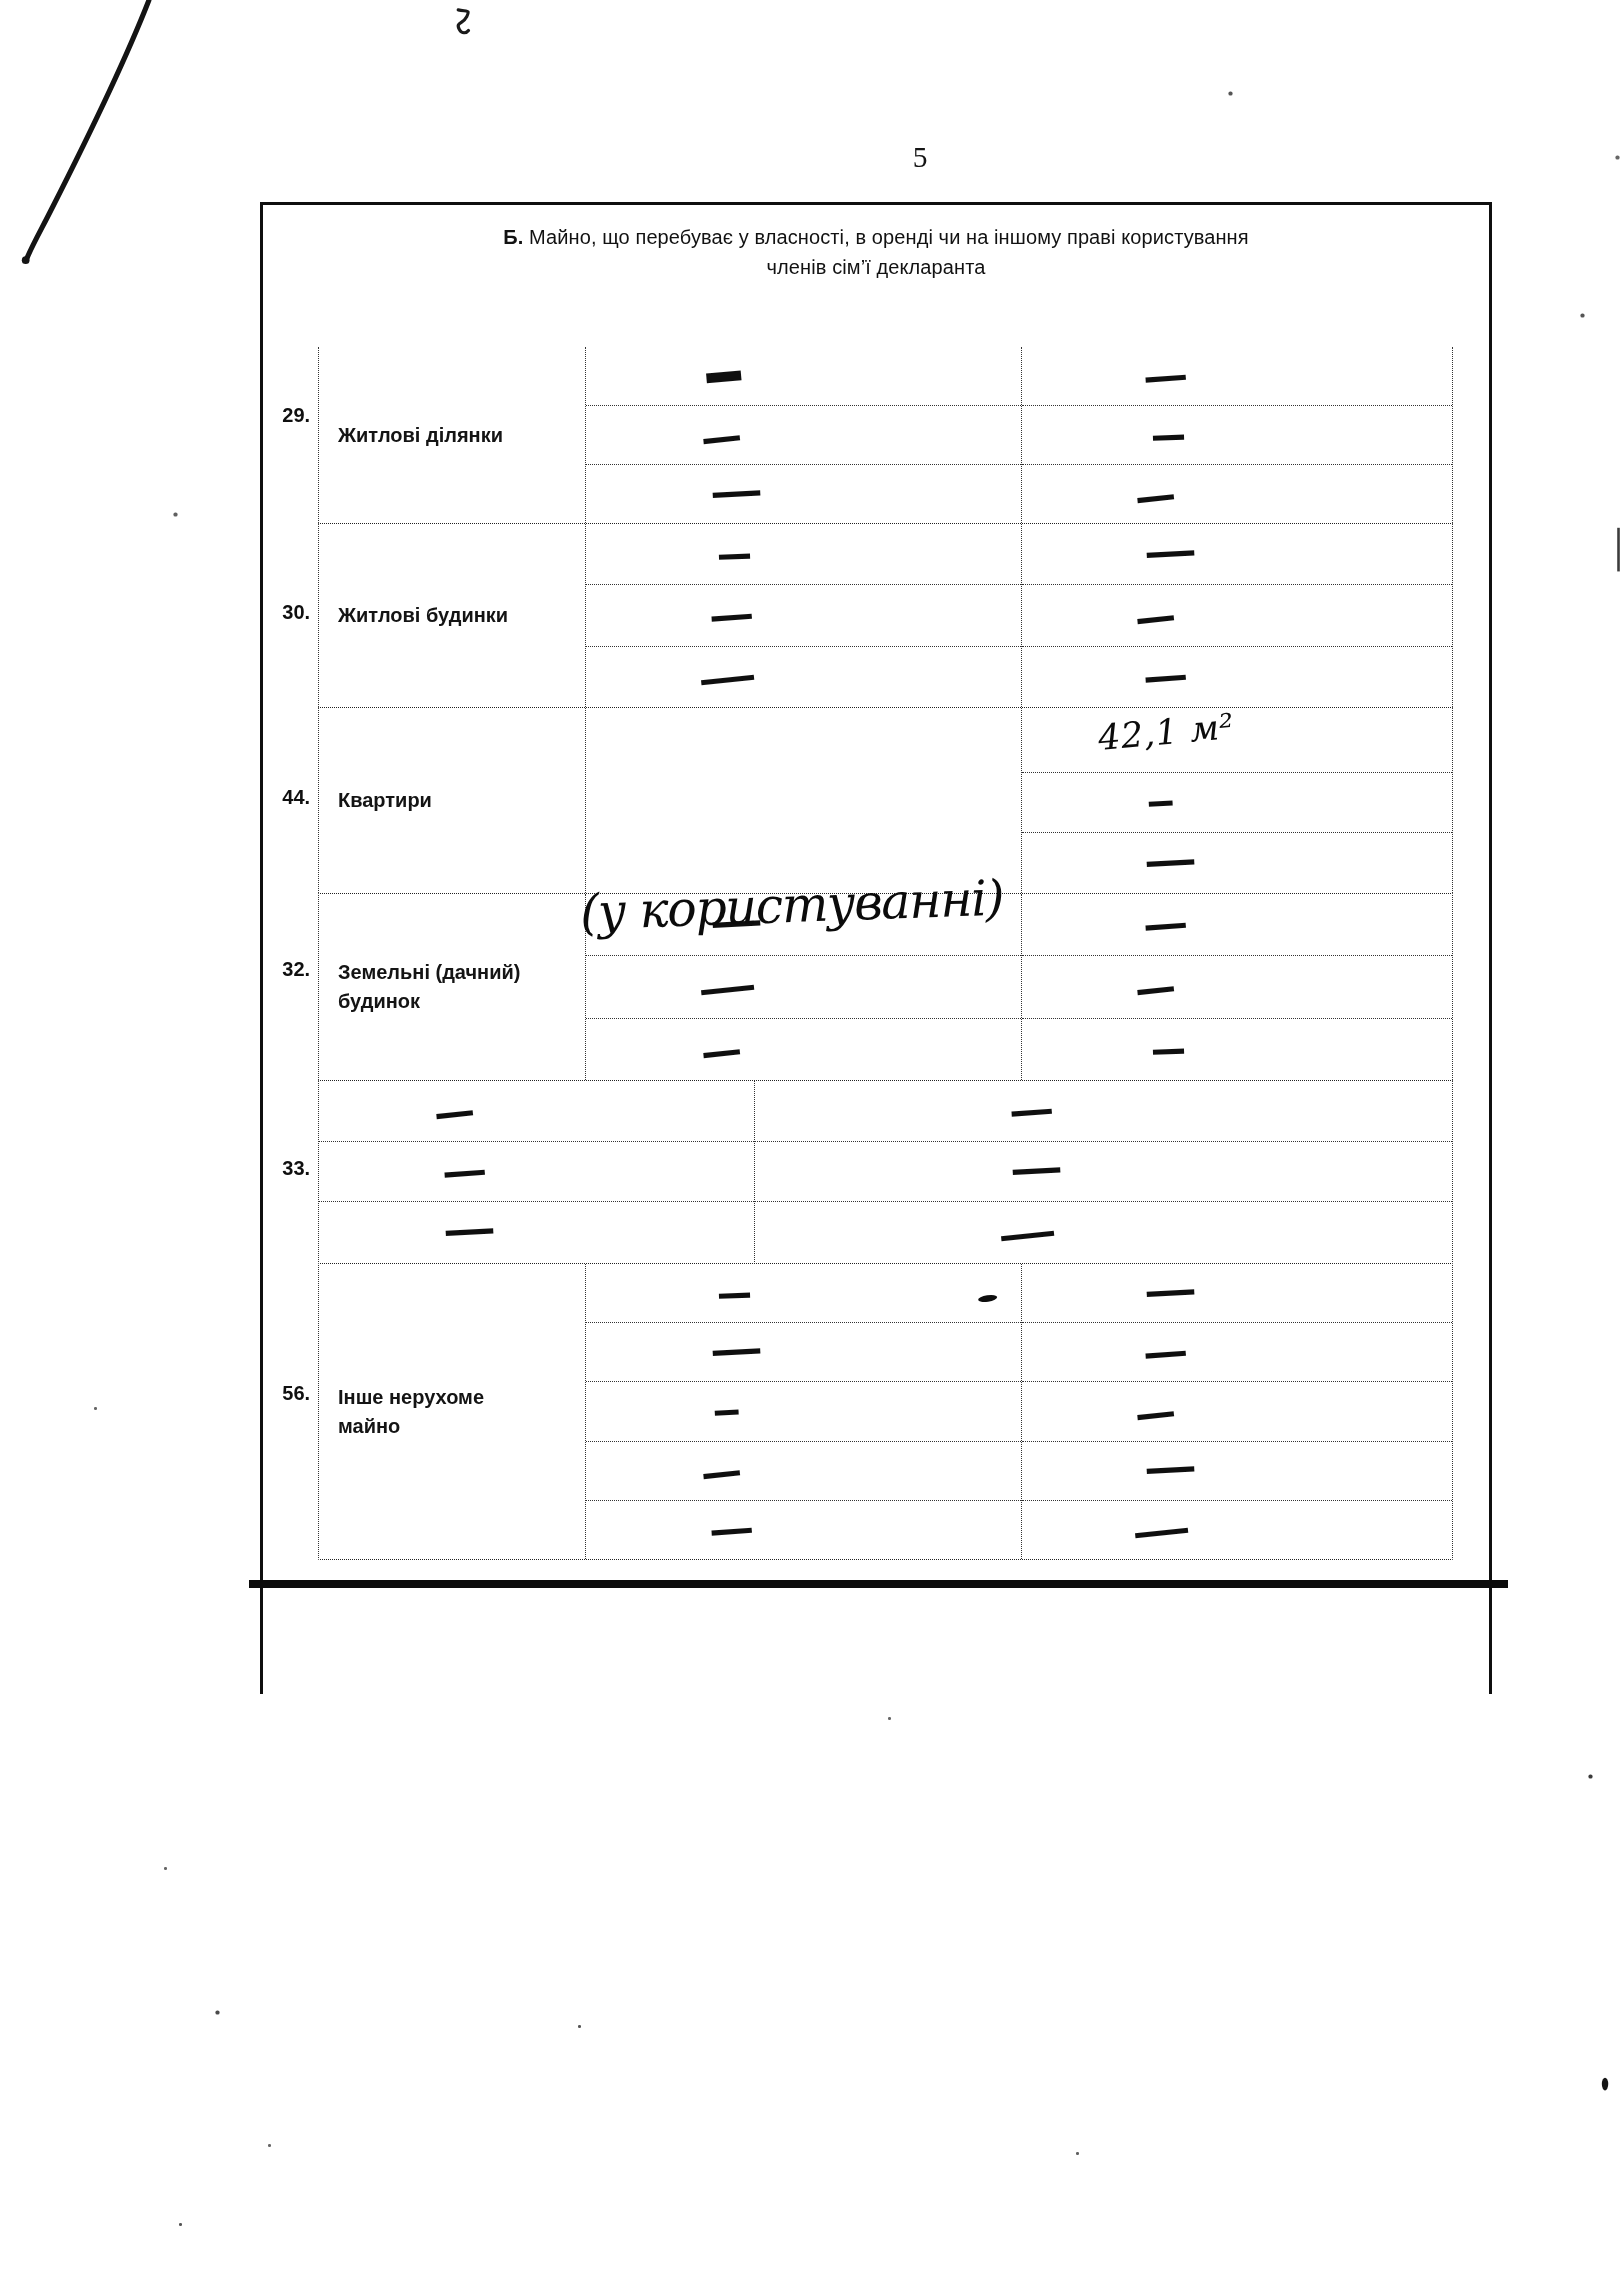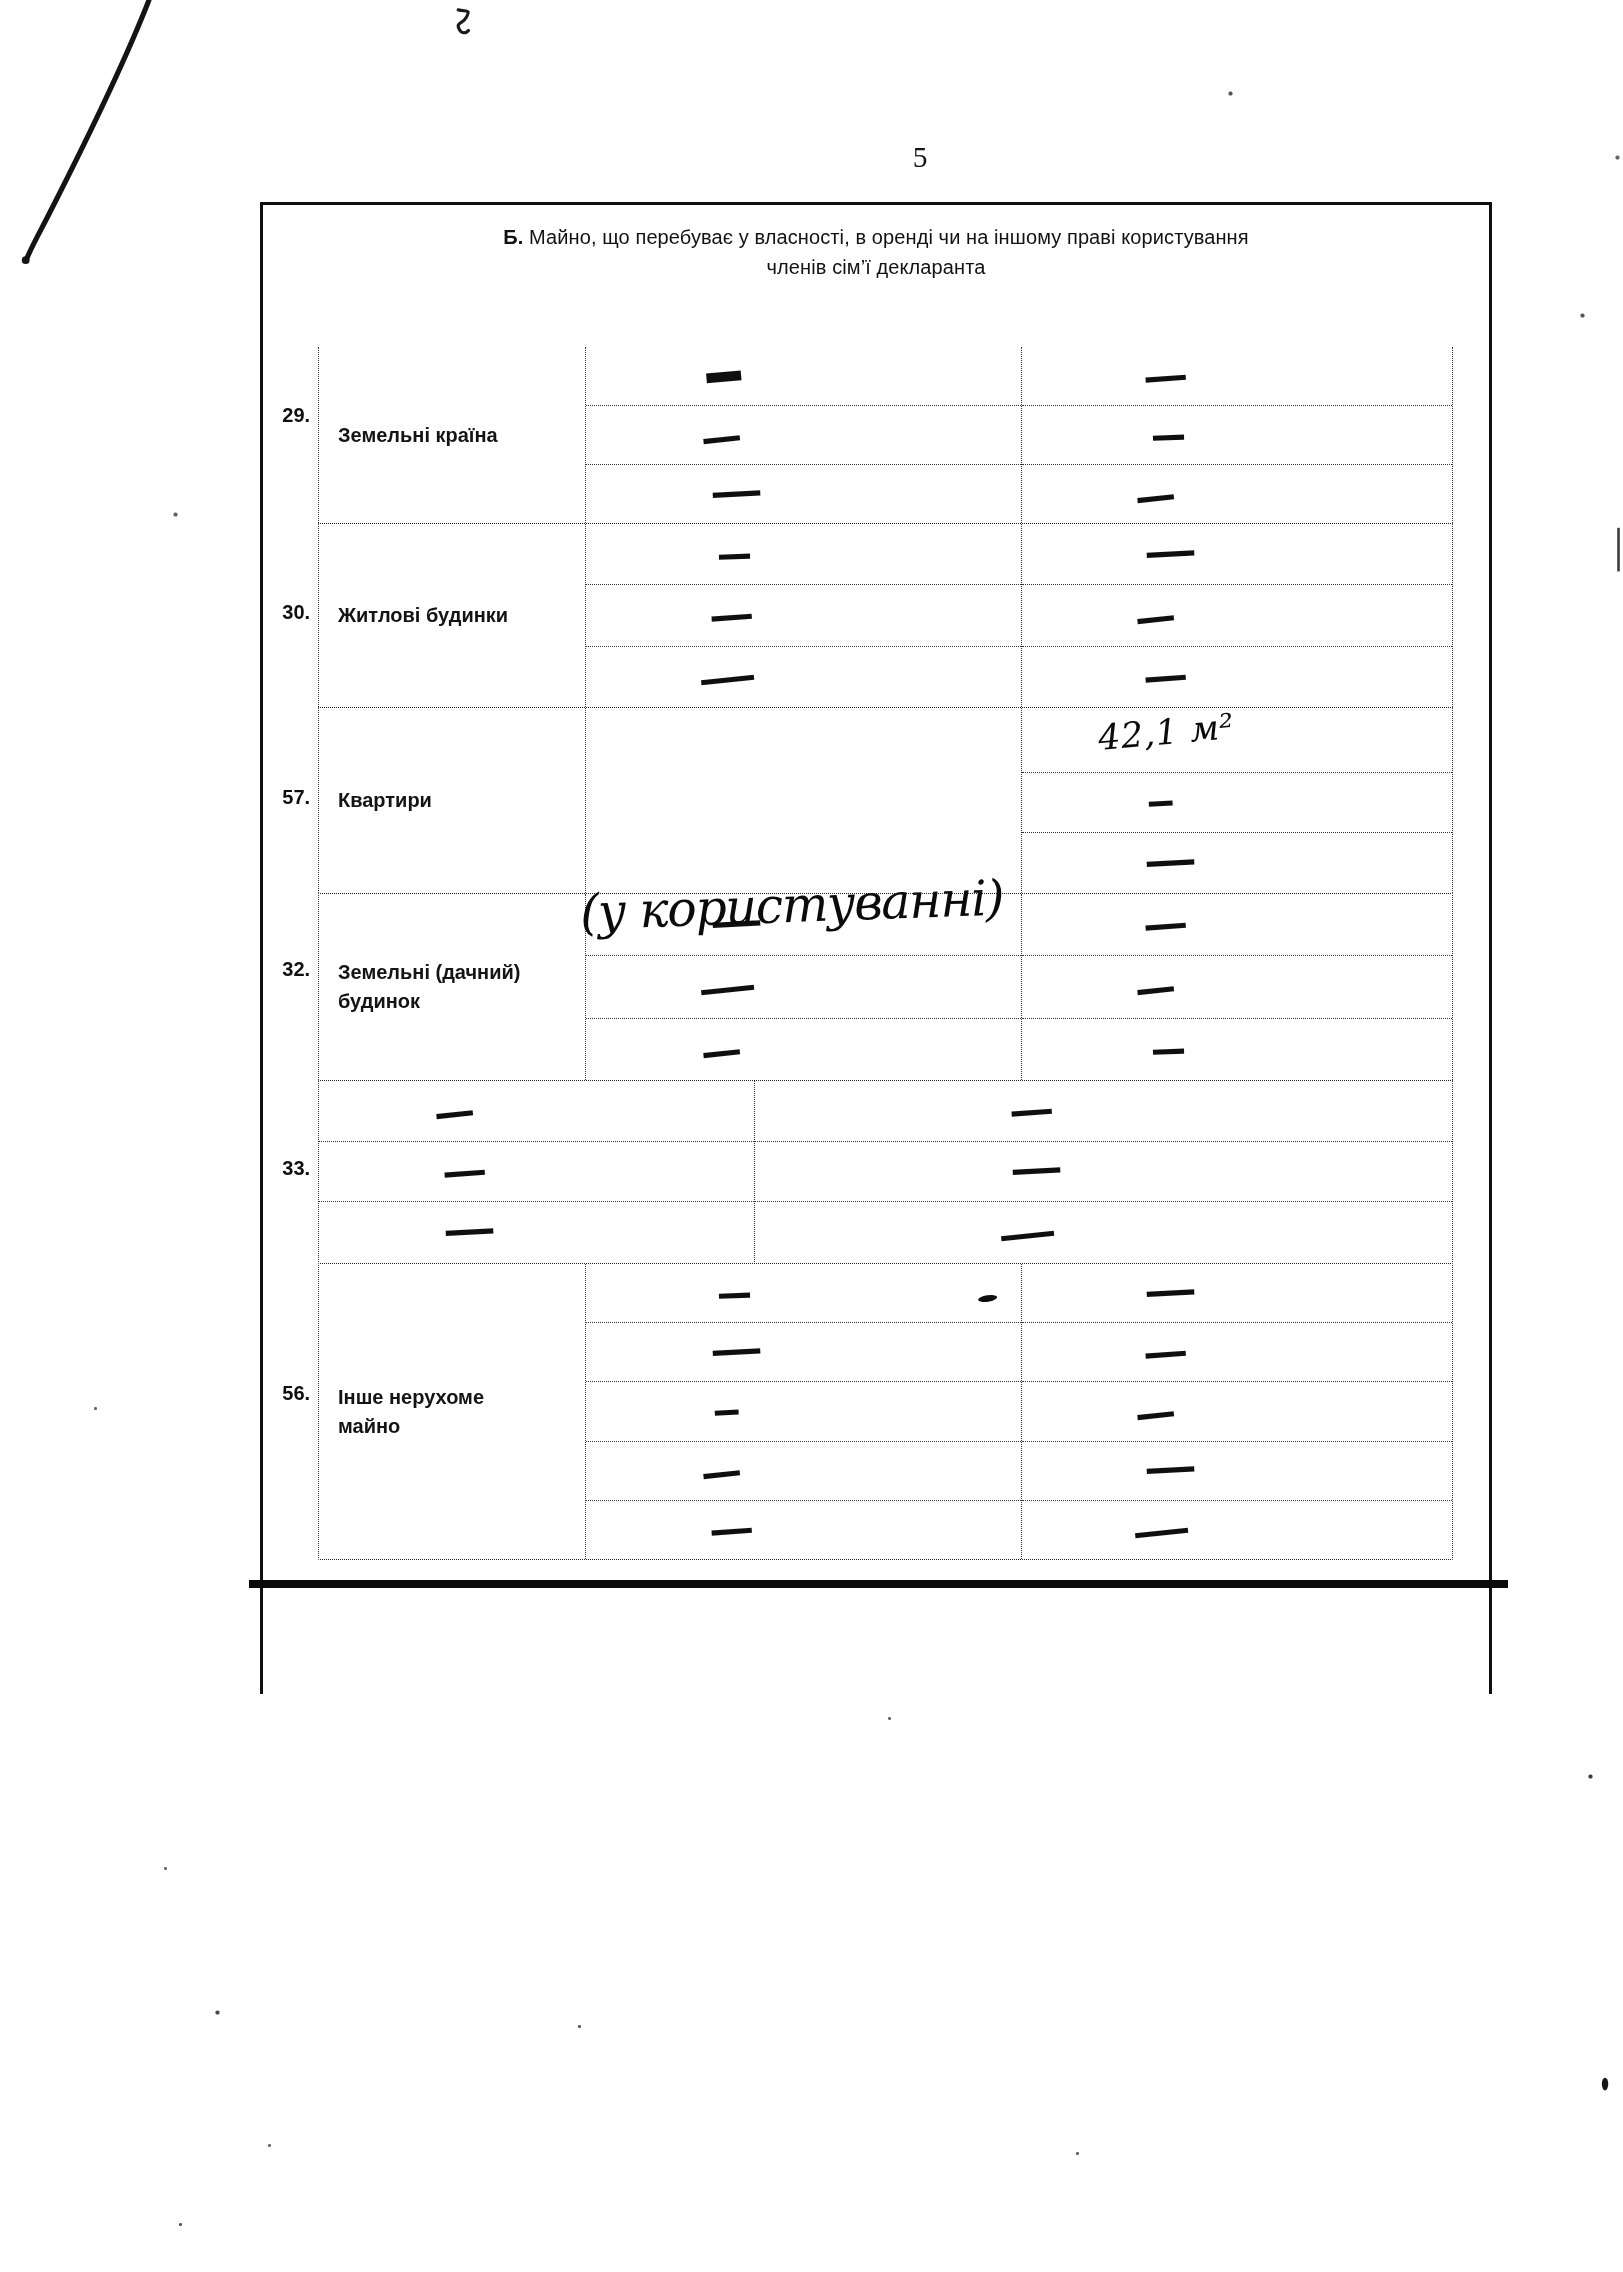--- a/index.html
+++ b/index.html
@@ -110,31 +110,31 @@
 
   <div class="outer-box">
 
     <div class="title">
       <div><span class="b">Б.</span> <span>Майно, що перебуває у власності, в оренді чи на іншому праві користування</span></div>
       <div>членів сім’ї декларанта</div>
     </div>
 
     <div class="rownum" style="top:196px">29.</div>
     <div class="rownum" style="top:393px">30.</div>
-    <div class="rownum" style="top:578px">57.</div>
+    <div class="rownum" style="top:578px">44.</div>
     <div class="rownum" style="top:750px">32.</div>
     <div class="rownum" style="top:949px">33.</div>
     <div class="rownum" style="top:1174px">56.</div>
 
     <div class="inner">
 
 
       <div class="group first" style="top:60px;height:176px">
         <div class="cl">
-          <span class="lbl">Земельні країна</span>
+          <span class="lbl">Житлові ділянки</span>
         </div>
         <div class="cm">
           <div class="sub">
               <span class="hand-dash blob">—</span>
             </div>
           <div class="sub">
               <span class="hand-dash v2">—</span>
             </div>
           <div class="sub">
               <span class="hand-dash v3">—</span>

